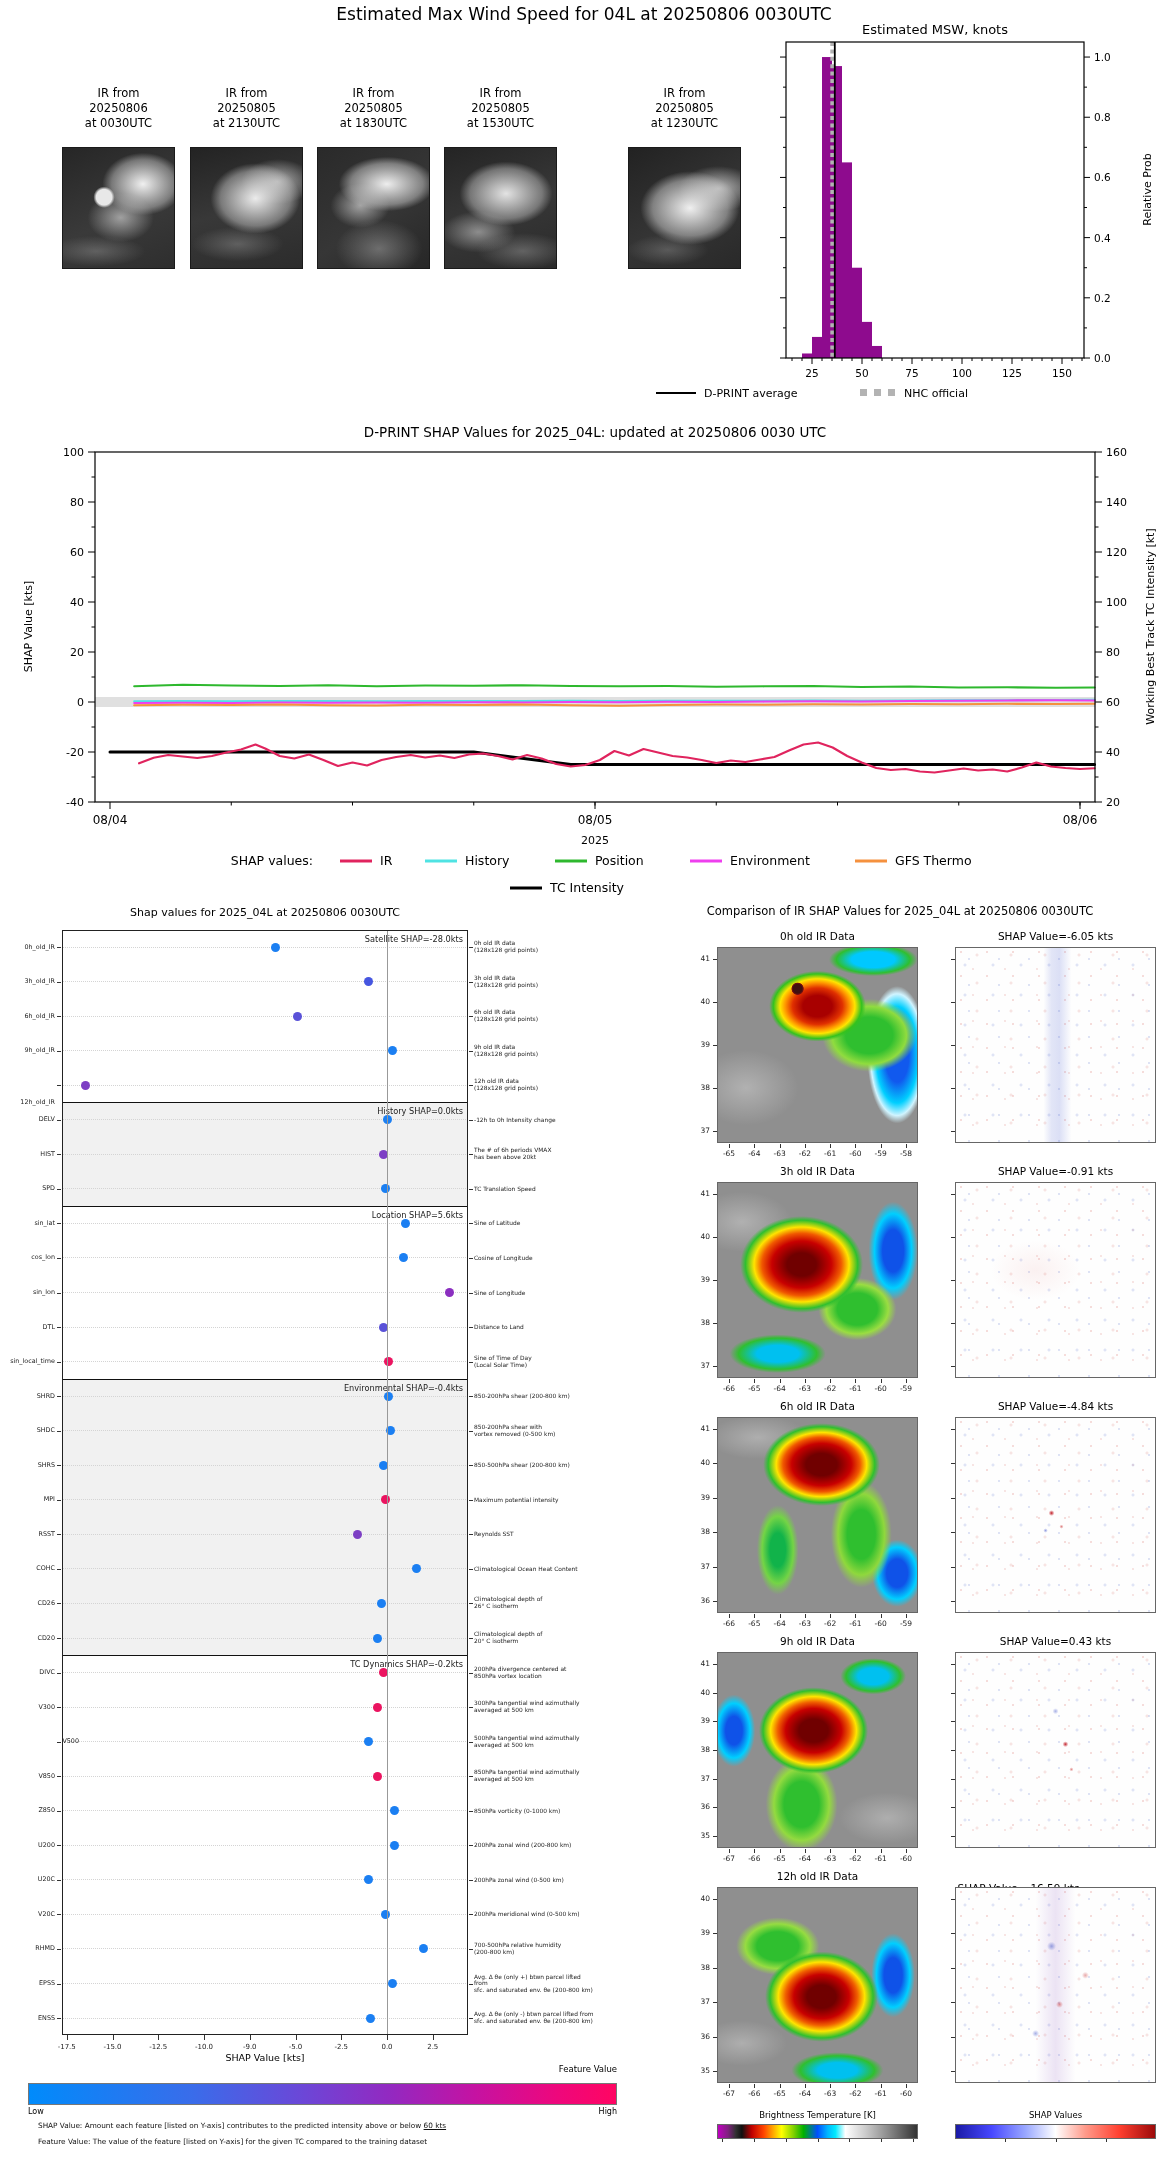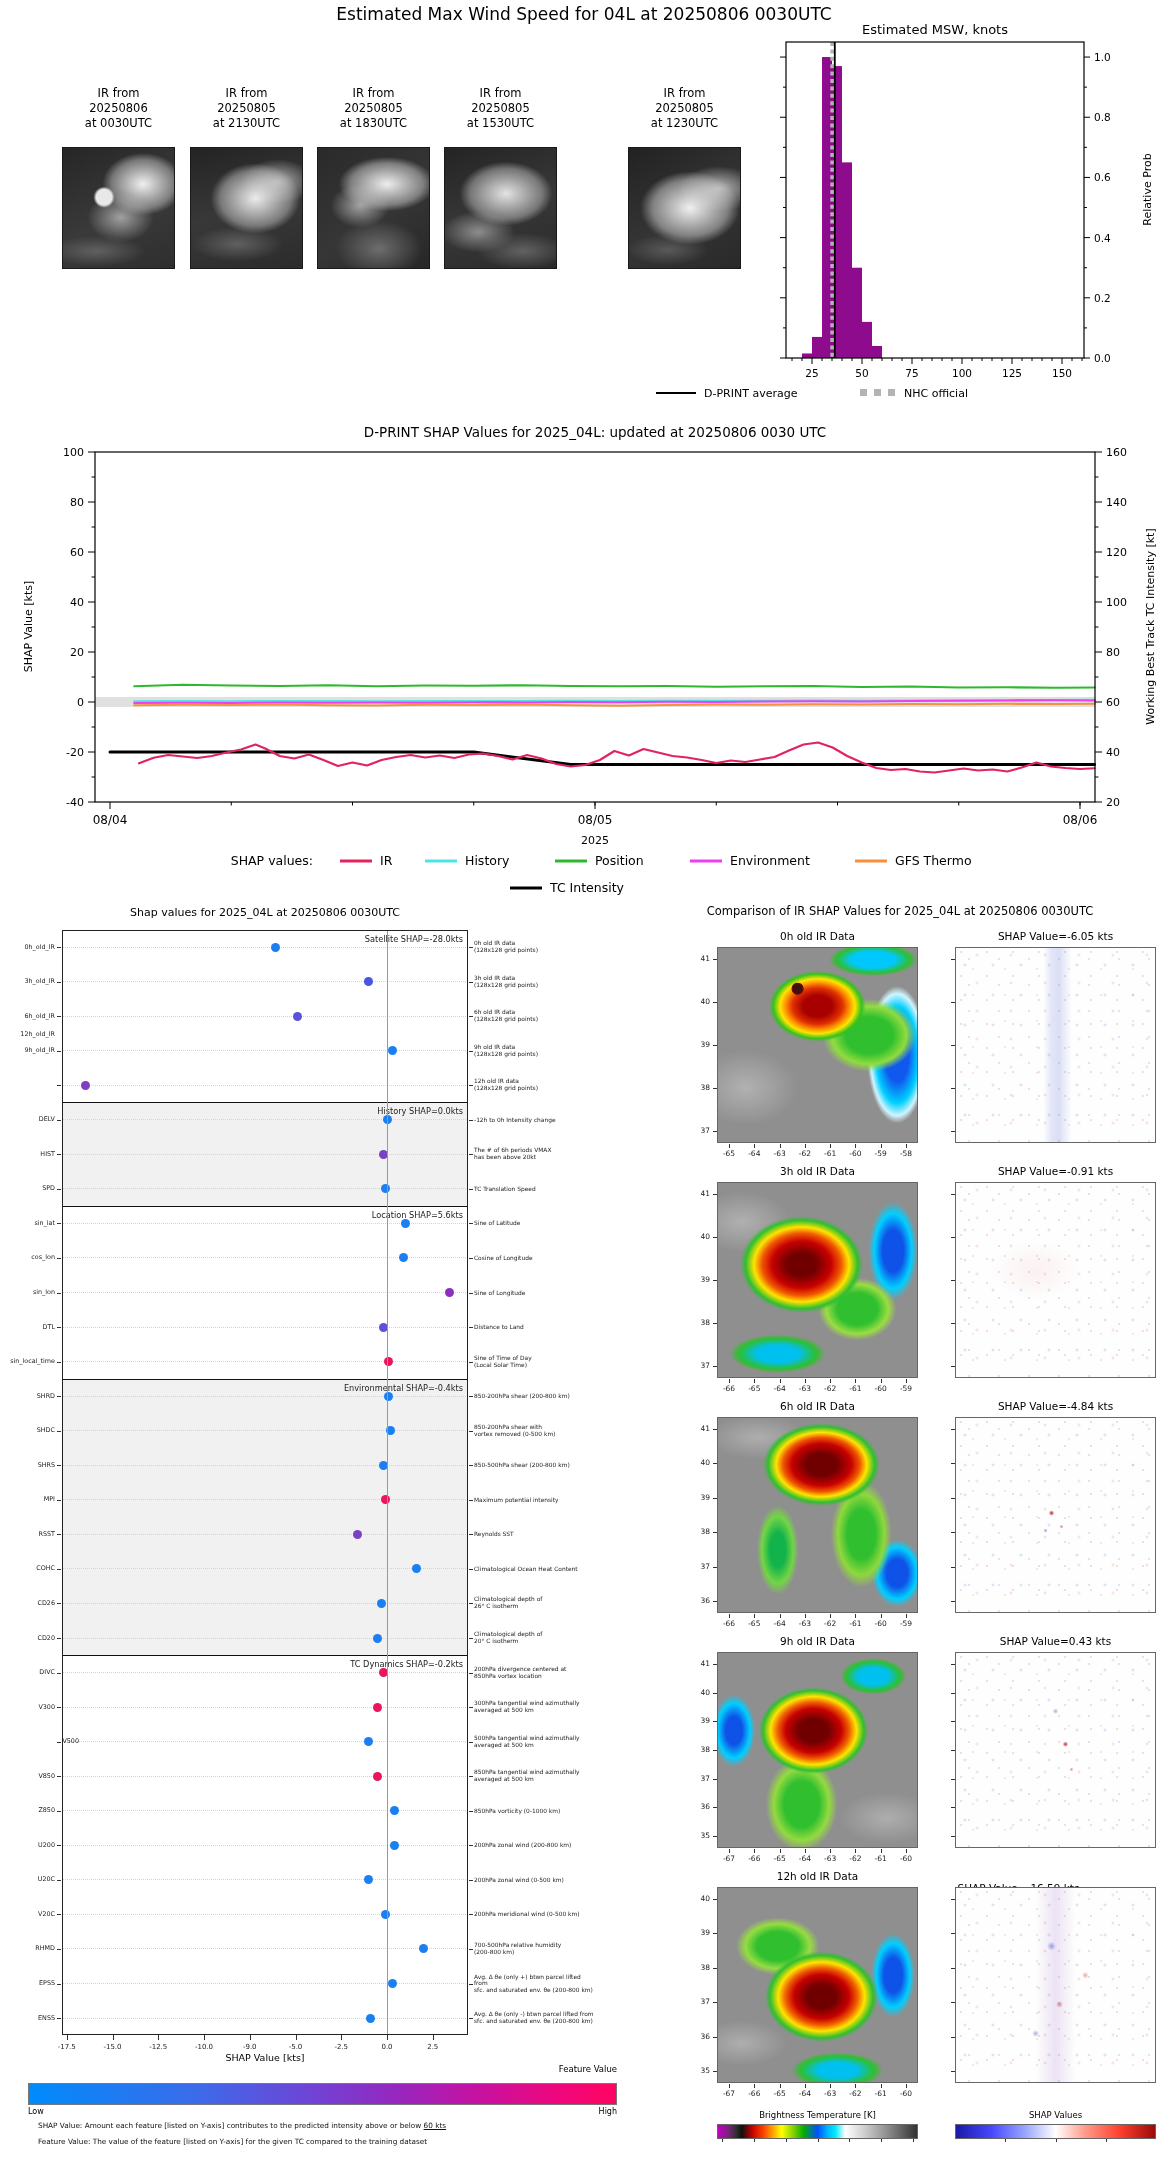--- a/index.html
+++ b/index.html
@@ -296,21 +296,21 @@
 (128x128 grid points)</div>
       <div class="dot abs" style="left: 292.83px; top: 1011.6px; background: rgb(90, 82, 216);"></div>
       <div class="gridrow abs" style="left: 62px; top: 1050.15px; width: 406px;"></div>
       <div class="feature-label abs" style="left: 1px; top: 1046.15px; width: 54px;">9h_old_IR</div>
       <div class="tick-dash abs" style="left: 57px; top: 1050.65px; width: 4px; height: 1px;"></div>
       <div class="tick-dash abs" style="left: 469px; top: 1050.65px; width: 4px; height: 1px;"></div>
       <div class="feature-desc abs" style="left: 474px; top: 1050.65px; width: 120px;">9h old IR data
 (128x128 grid points)</div>
       <div class="dot abs" style="left: 387.99px; top: 1046.15px; background: rgb(27, 127, 242);"></div>
       <div class="gridrow abs" style="left: 62px; top: 1084.7px; width: 406px;"></div>
-      <div class="feature-label abs" style="left: 1px; top: 1030px; width: 54px;">12h_old_IR</div>
+      <div class="feature-label abs" style="left: 1px; top: 1098px; width: 54px;">12h_old_IR</div>
       <div class="tick-dash abs" style="left: 57px; top: 1085.2px; width: 4px; height: 1px;"></div>
       <div class="tick-dash abs" style="left: 469px; top: 1085.2px; width: 4px; height: 1px;"></div>
       <div class="feature-desc abs" style="left: 474px; top: 1085.2px; width: 120px;">12h old IR data
 (128x128 grid points)</div>
       <div class="dot abs" style="left: 80.55px; top: 1080.7px; background: rgb(125, 63, 196);"></div>
       <div class="gridrow abs" style="left: 62px; top: 1119.25px; width: 406px;"></div>
       <div class="feature-label abs" style="left: 1px; top: 1115.25px; width: 54px;">DELV</div>
       <div class="tick-dash abs" style="left: 57px; top: 1119.75px; width: 4px; height: 1px;"></div>
       <div class="tick-dash abs" style="left: 469px; top: 1119.75px; width: 4px; height: 1px;"></div>
       <div class="feature-desc abs" style="left: 474px; top: 1119.75px; width: 120px;">-12h to 0h Intensity change</div>

